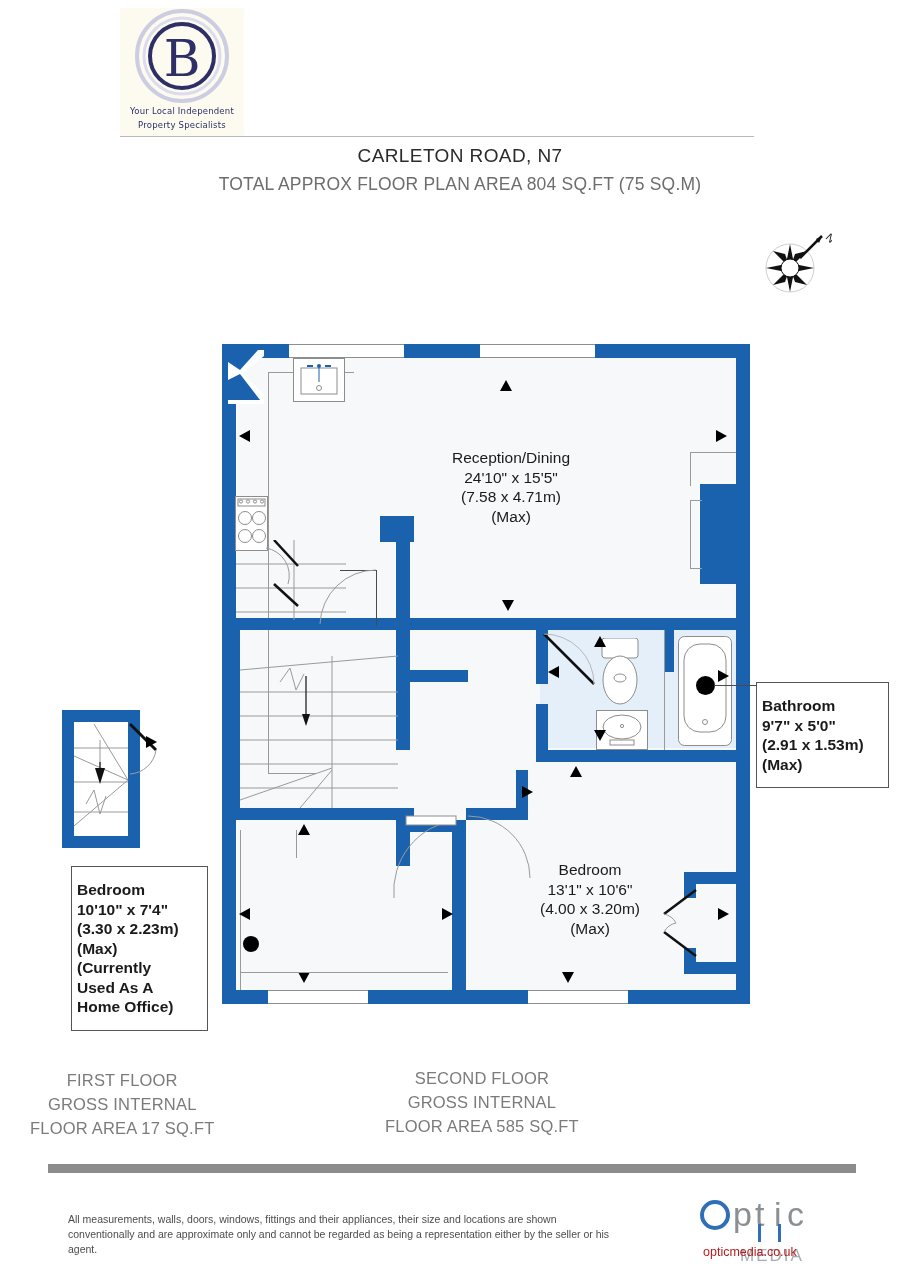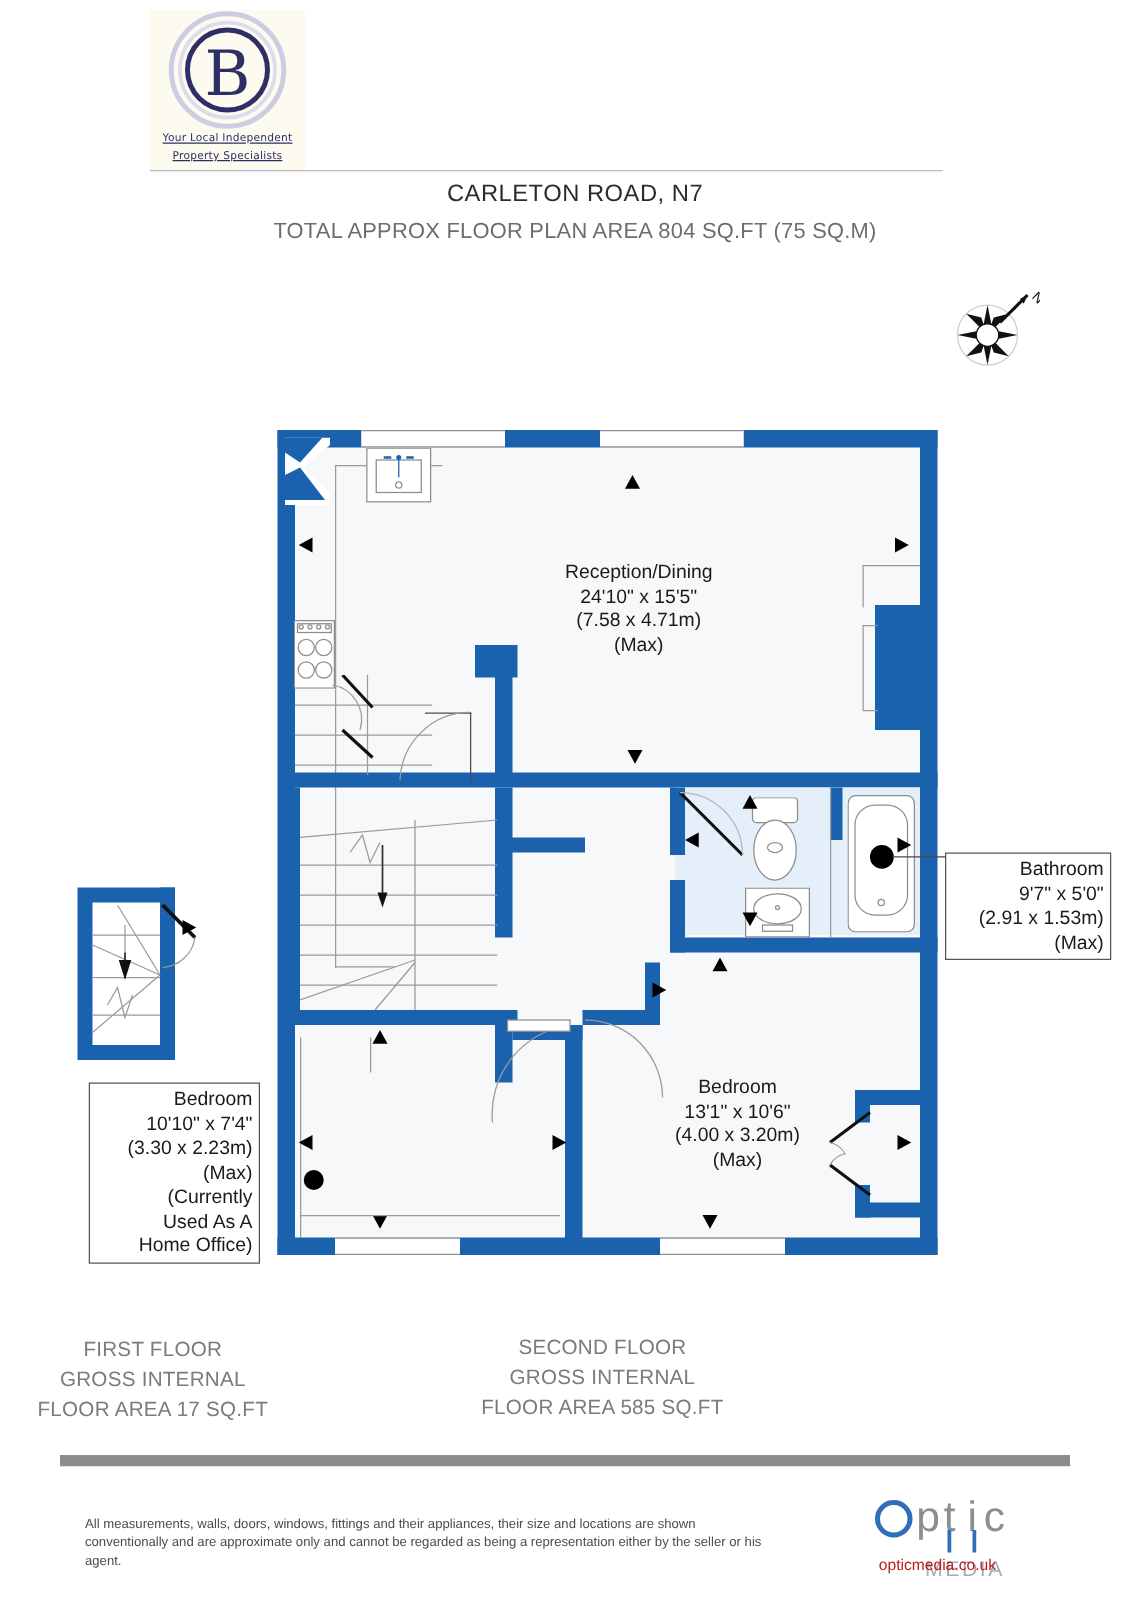--- a/index.html
+++ b/index.html
@@ -18,21 +18,20 @@
 
   #logo-box {
     position: absolute; left: 120px; top: 8px; width: 124px; height: 128px;
     background: #fdfbf0;
   }
   #logo-rings { position: absolute; left: 0; top: 0; width: 124px; height: 98px; }
   #logo-tagline {
     position: absolute; left: 0; top: 96px; width: 124px;
     text-align: center; color: #2d2f66;
     font-family: "DejaVu Sans", sans-serif;
-    text-decoration: underline;
   }
   #logo-tagline div { font-size: 8.5px; line-height: 14px; letter-spacing: .2px; }
 
   #header-rule {
     position: absolute; left: 120px; top: 136px; width: 634px; height: 1px;
     background: #b9b9b9;
   }
 
   #title {
     position: absolute; left: 160px; top: 145px; width: 600px;
@@ -67,23 +66,23 @@
   .arrow-d { border-left: 6px solid transparent; border-right: 6px solid transparent; border-top: 11px solid #000; }
 
   .fixture { position: absolute; border: 1px solid #8d8d8d; background: #ffffff; }
 
   
   .roomlabel {
     position: absolute; text-align: center; font-size: 15.5px; color: #1a1a1a;
     line-height: 19.5px; white-space: nowrap;
   }
   .boxlabel {
-    position: absolute; text-align: right; font-size: 15.5px; color: #1a1a1a;
+    position: absolute; text-align: left; font-size: 15.5px; color: #1a1a1a;
     line-height: 19.5px; background: #ffffff; border: 1px solid #555;
-    padding: 3px 5px; white-space: nowrap;
+    padding: 13px 5px; white-space: nowrap; font-weight: bold;
   }
 
   
   .floorcap {
     position: absolute; font-size: 16.5px; color: #7b7b7b; line-height: 24px;
     letter-spacing: .2px; white-space: nowrap; text-align: center;
   }
 
   
   #footer-bar {

